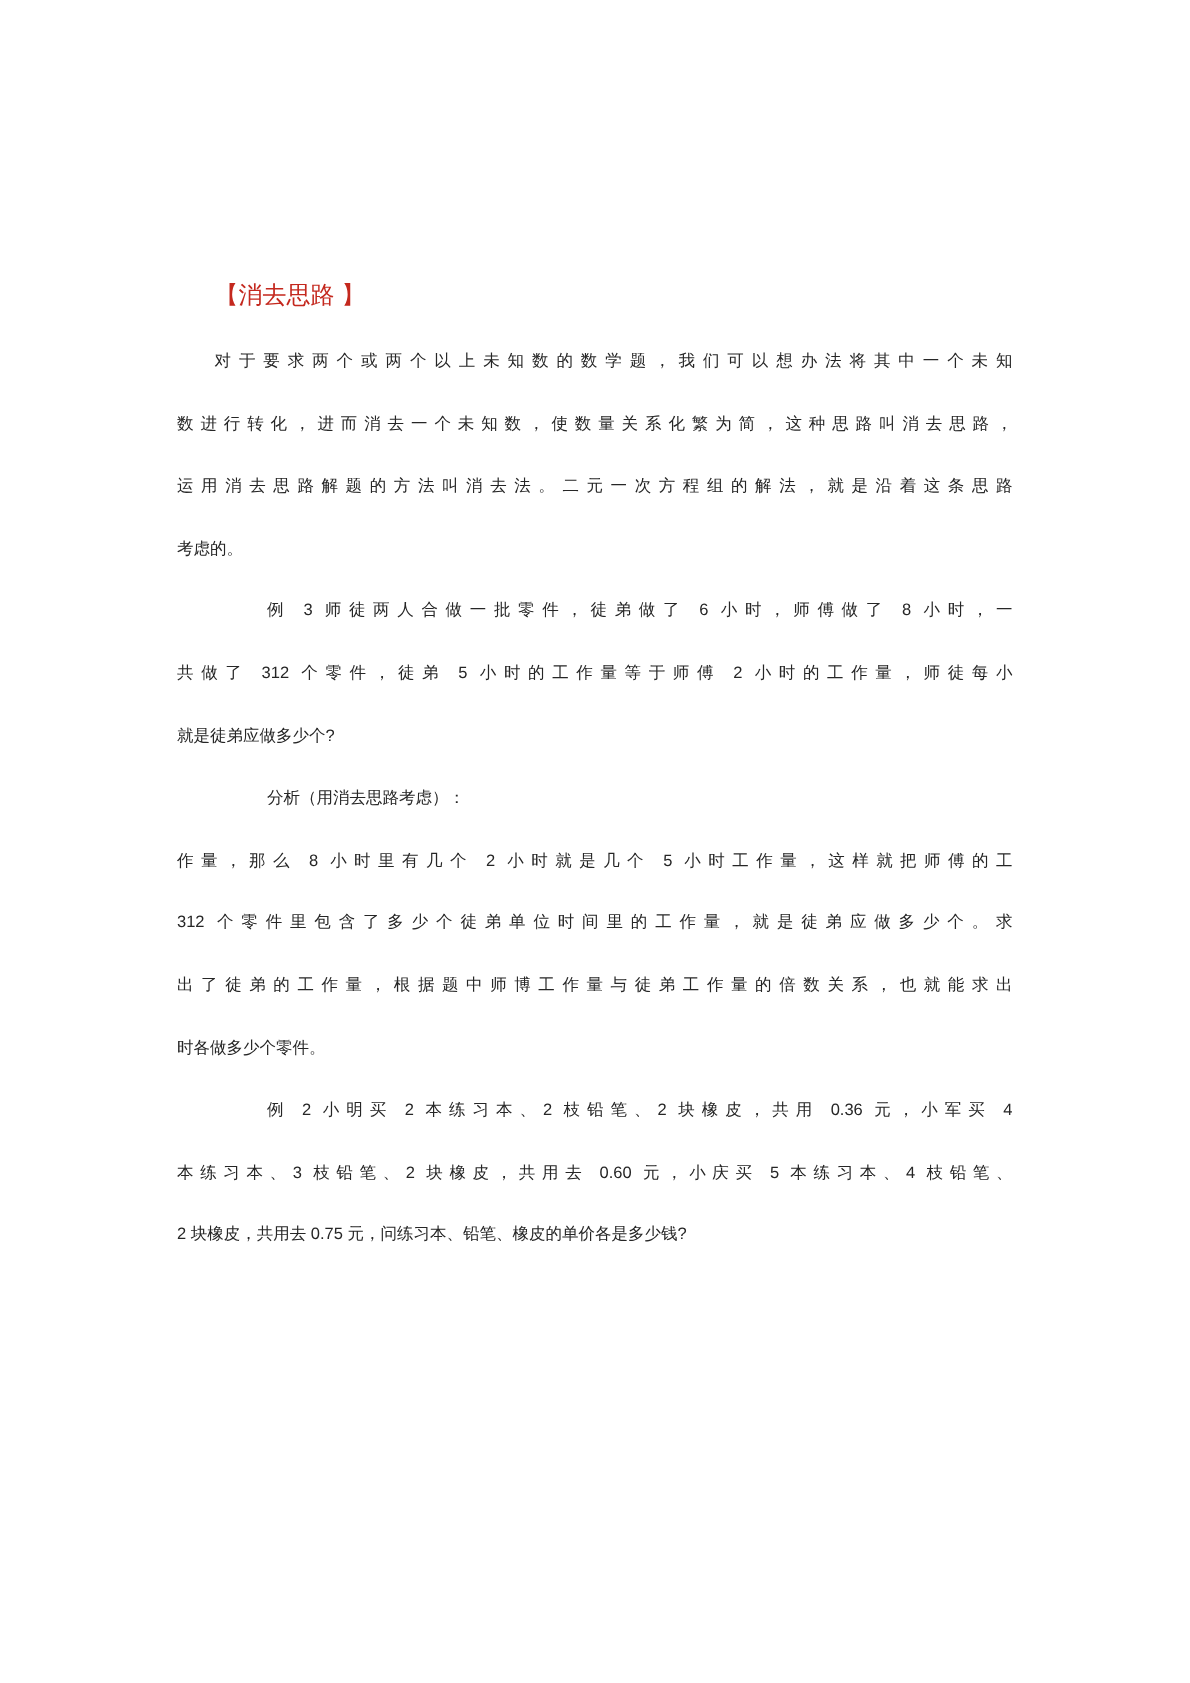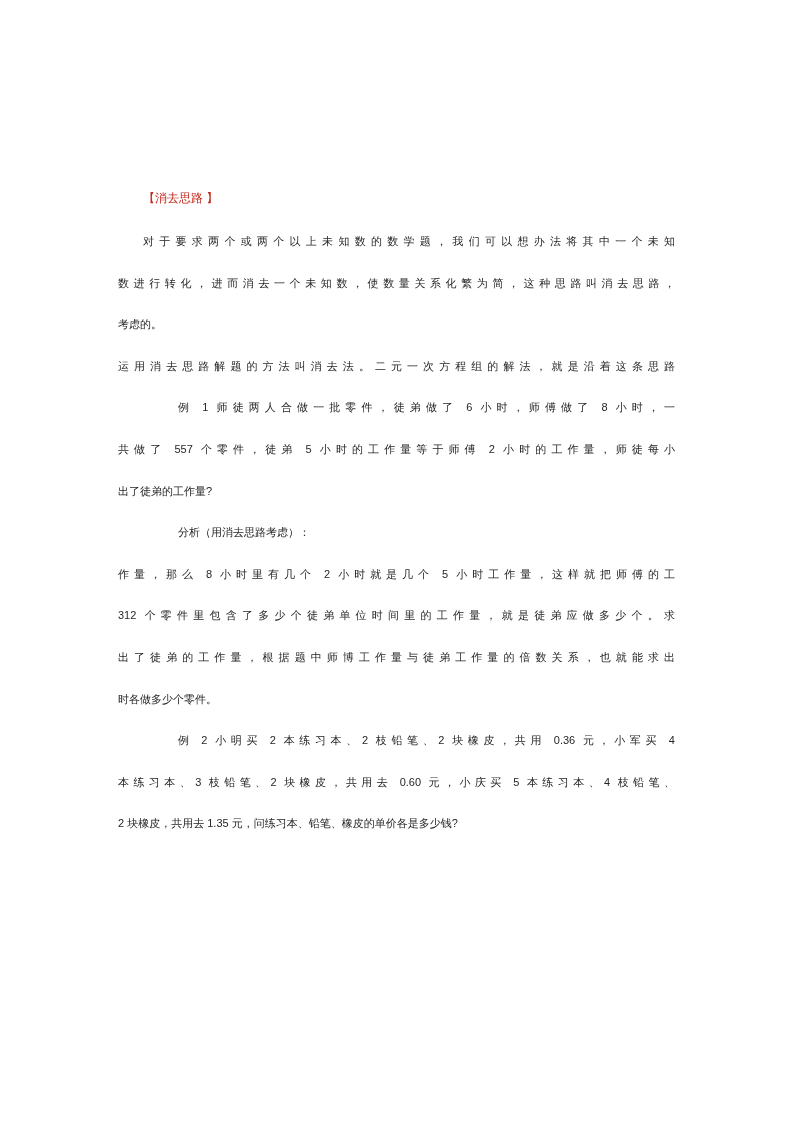--- a/index.html
+++ b/index.html
@@ -18,21 +18,21 @@
   .content {
     position: absolute;
     left: 118px;
     top: 175px;
     width: 557px;
     color: #262626;
   }
   .title-line {
     height: 46px;
     line-height: 46px;
-    font-size: 12px;
+    font-size: 16px;
     color: #c4281e;
     text-indent: 25px;
     text-align: left;
     white-space: pre;
   }
   .line {
     height: 41.6px;
     line-height: 41.6px;
     font-size: 11px;
     letter-spacing: 0;
@@ -54,41 +54,41 @@
 <body>
 
 <div class="page">
   <div class="content">
 
     <div class="title-line">【消去思路 】</div>
 
     <div>
       <div class="line indent-sm">对于要求两个或两个以上未知数的数学题，我们可以想办法将其中一个未知</div>
       <div class="line">数进行转化，进而消去一个未知数，使数量关系化繁为简，这种思路叫消去思路，</div>
+      <div class="line">运用消去思路解题的方法叫消去法。二元一次方程组的解法，就是沿着这条思路</div>
       <div class="line para-end">考虑的。</div>
-      <div class="line">运用消去思路解题的方法叫消去法。二元一次方程组的解法，就是沿着这条思路</div>
     </div>
 
     <div>
-      <div class="line indent-lg">例 1  师徒两人合做一批零件，徒弟做了 6 小时，师傅做了 8 小时，一</div>
-      <div class="line">共做了 557 个零件，徒弟 5 小时的工作量等于师傅 2 小时的工作量，师徒每小</div>
-      <div class="line para-end">出了徒弟的工作量?</div>
+      <div class="line indent-lg">例 3  师徒两人合做一批零件，徒弟做了 6 小时，师傅做了 8 小时，一</div>
+      <div class="line">共做了 312 个零件，徒弟 5 小时的工作量等于师傅 2 小时的工作量，师徒每小</div>
+      <div class="line para-end">就是徒弟应做多少个?</div>
     </div>
 
     <div>
       <div class="line indent-lg para-end">分析（用消去思路考虑）：</div>
     </div>
 
     <div>
       <div class="line">作量，那么 8 小时里有几个 2 小时就是几个 5 小时工作量，这样就把师傅的工</div>
       <div class="line">312 个零件里包含了多少个徒弟单位时间里的工作量，就是徒弟应做多少个。求</div>
       <div class="line">出了徒弟的工作量，根据题中师博工作量与徒弟工作量的倍数关系，也就能求出</div>
       <div class="line para-end">时各做多少个零件。</div>
     </div>
 
     <div>
       <div class="line indent-lg">例 2  小明买 2 本练习本、2 枝铅笔、2 块橡皮，共用 0.36 元，小军买 4</div>
       <div class="line">本练习本、3 枝铅笔、2 块橡皮，共用去 0.60 元，小庆买 5 本练习本、4 枝铅笔、</div>
-      <div class="line para-end">2 块橡皮，共用去 1.35 元，问练习本、铅笔、橡皮的单价各是多少钱?</div>
+      <div class="line para-end">2 块橡皮，共用去 0.75 元，问练习本、铅笔、橡皮的单价各是多少钱?</div>
     </div>
 
   </div>
 </div>
 
 </body></html>

